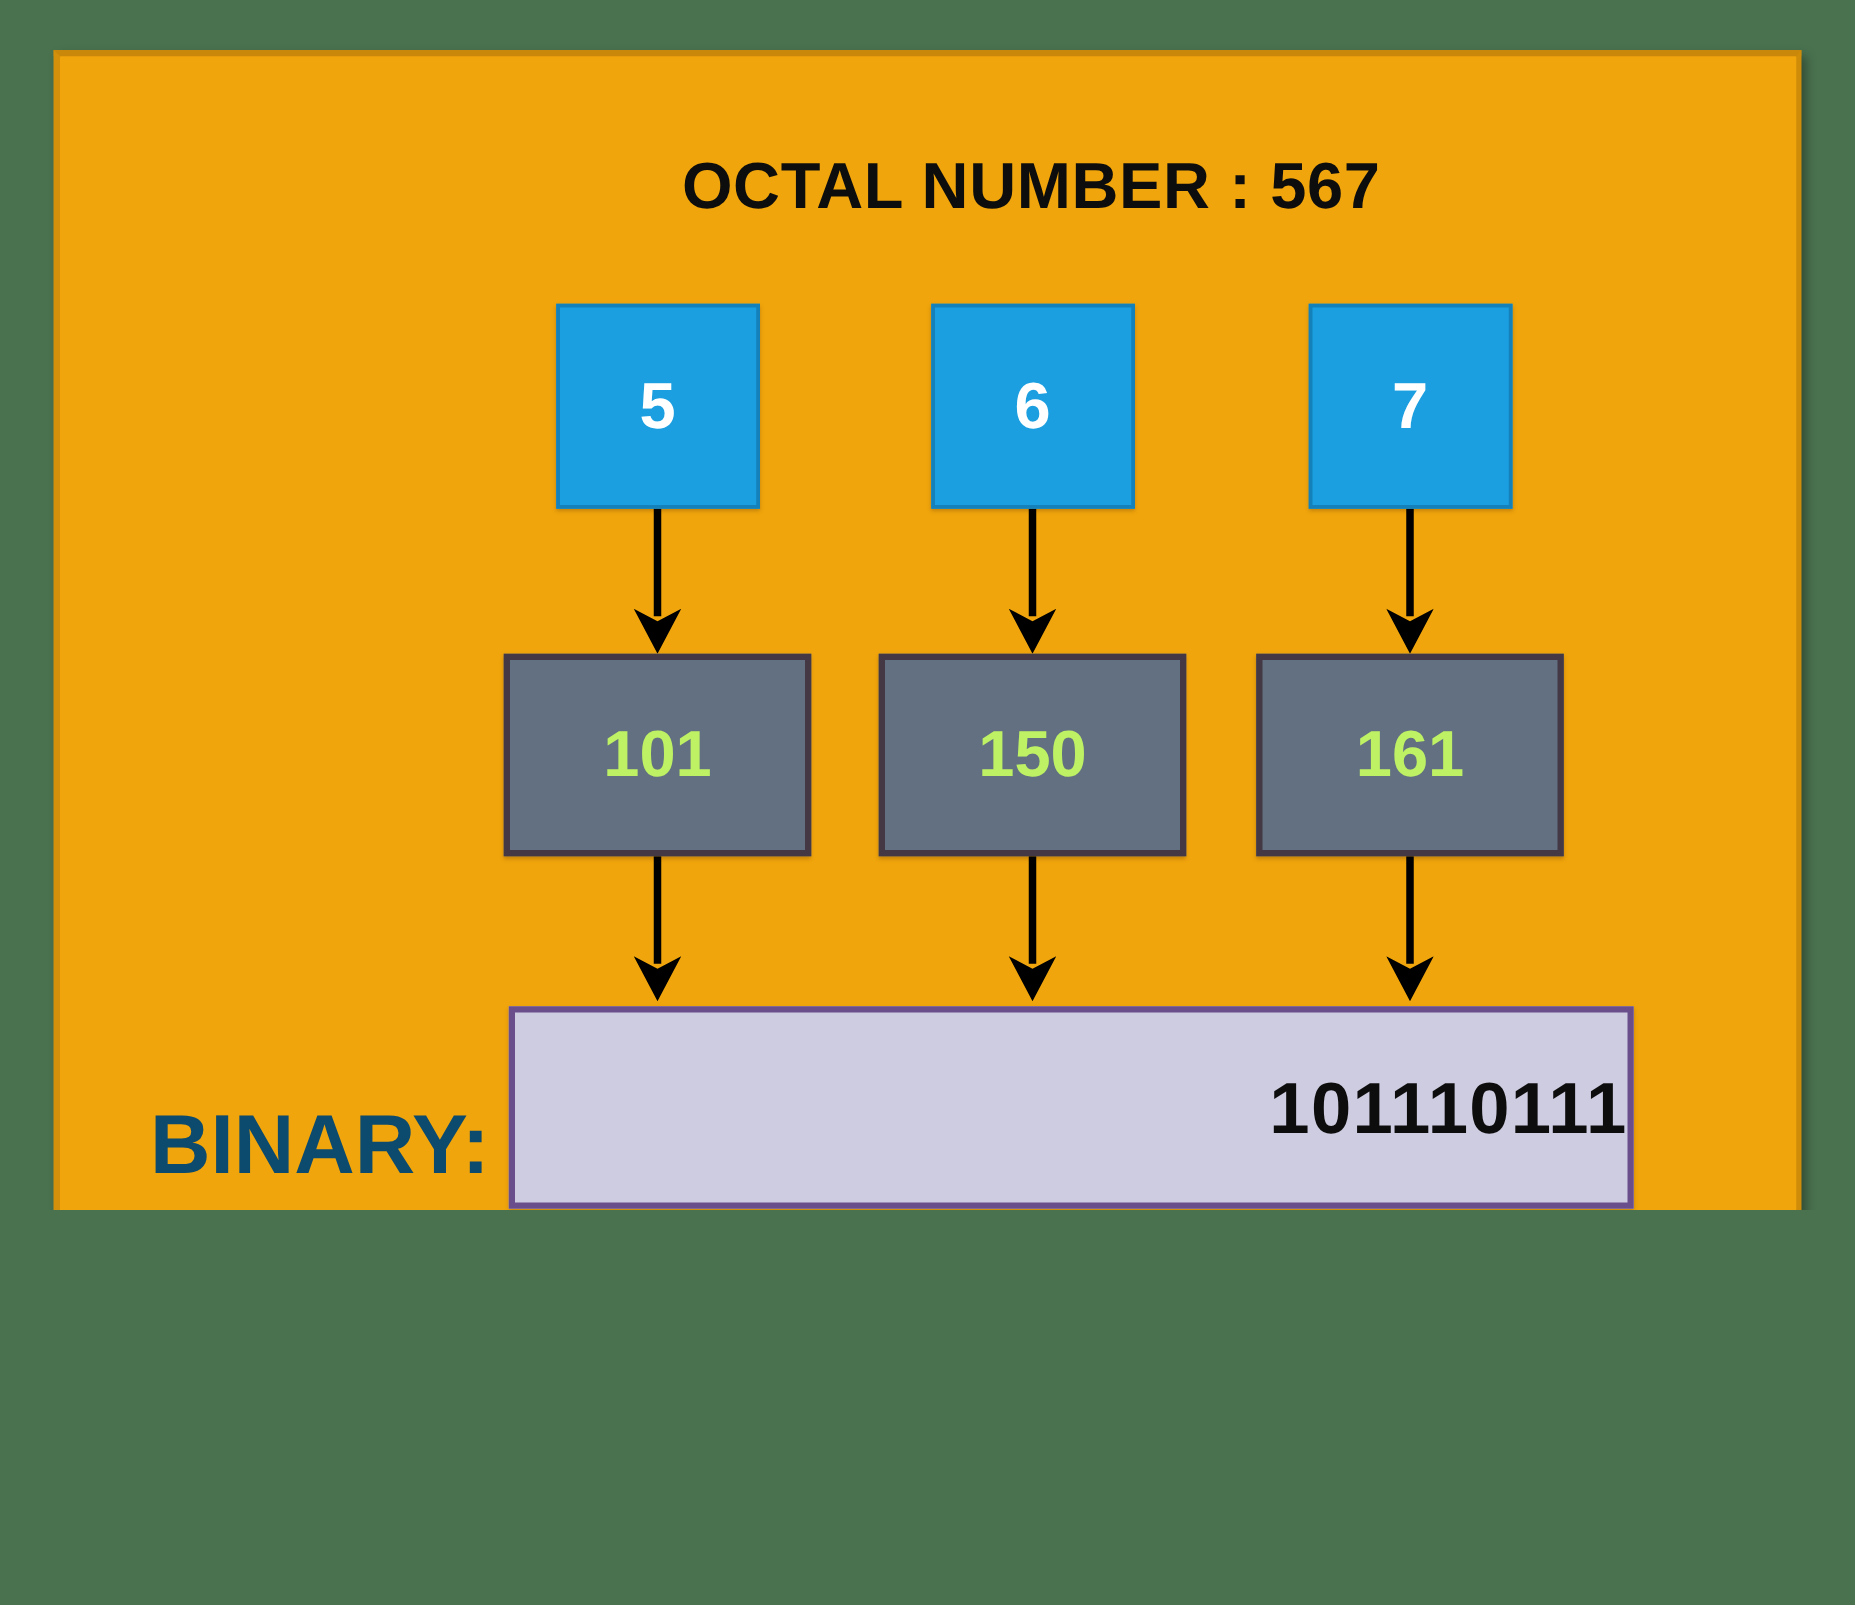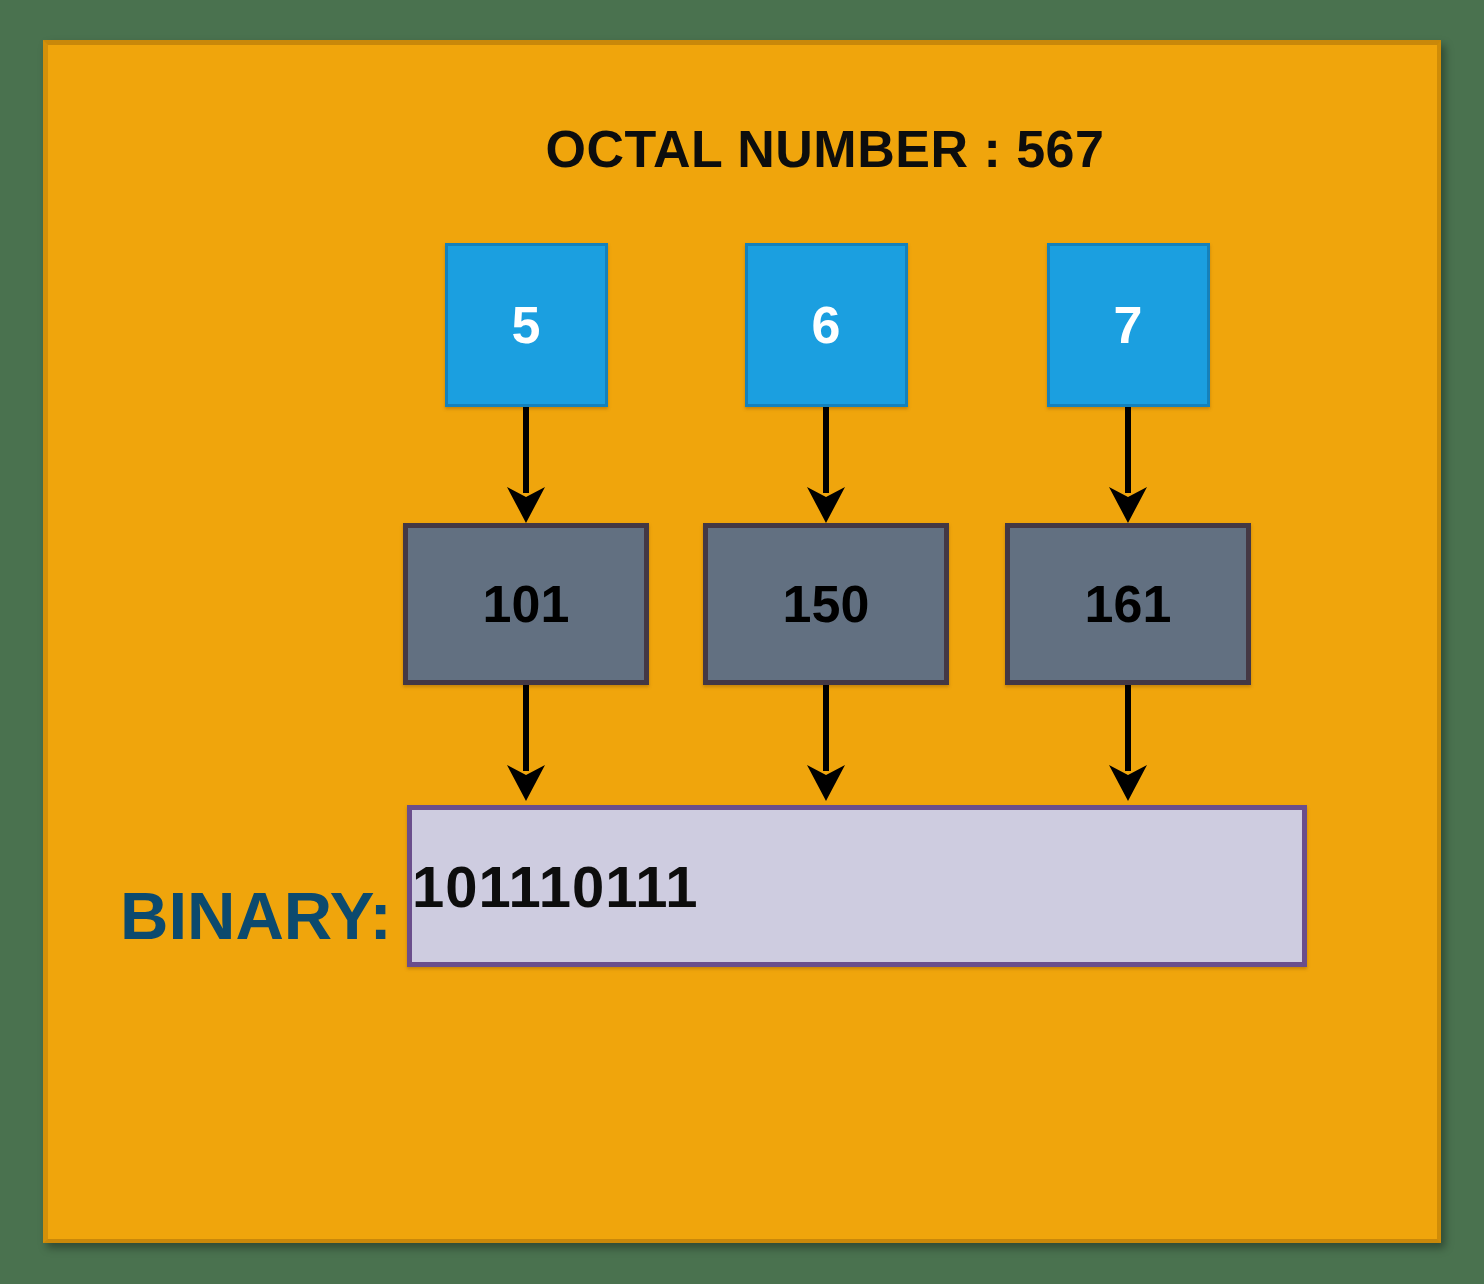--- a/index.html
+++ b/index.html
@@ -4,21 +4,21 @@
 <style>
   html, body {
     margin: 0;
     padding: 0;
     background: #4a724f;
     font-family: "Liberation Sans", sans-serif;
   }
   .canvas {
     position: relative;
     width: 1484px;
-    height: 1283px;
+    height: 968px;
     background: #4a724f;
     overflow: hidden;
     text-decoration: underline;
   }
   .panel {
     position: absolute;
     left: 43px;
     top: 40px;
     width: 1398px;
     height: 1203px;
@@ -76,21 +76,21 @@
     width: 246px;
     height: 162px;
     box-sizing: border-box;
     background: #627081;
     border: 5px solid #443844;
     display: flex;
     align-items: center;
     justify-content: center;
     font-size: 52px;
     font-weight: bold;
-    color: #000000;
+    color: #bef264;
     box-shadow: 0 2px 3px rgba(120,70,0,0.35);
   }
   .binary-label {
     position: absolute;
     left: 72px;
     top: 832px;
     font-size: 67px;
     font-weight: bold;
     color: #0c4a6e;
     white-space: nowrap;
@@ -99,21 +99,21 @@
     position: absolute;
     left: 359px;
     top: 760px;
     width: 900px;
     height: 162px;
     box-sizing: border-box;
     background: #cecce0;
     border: 5px solid #6a4e8c;
     display: flex;
     align-items: center;
-    justify-content: flex-start;
+    justify-content: flex-end;
     font-size: 58px;
     font-weight: bold;
     color: #0d0d0d;
     letter-spacing: 1px;
     box-shadow: 0 2px 3px rgba(120,70,0,0.35);
   }
 </style>
 </head>
 <body>
 

